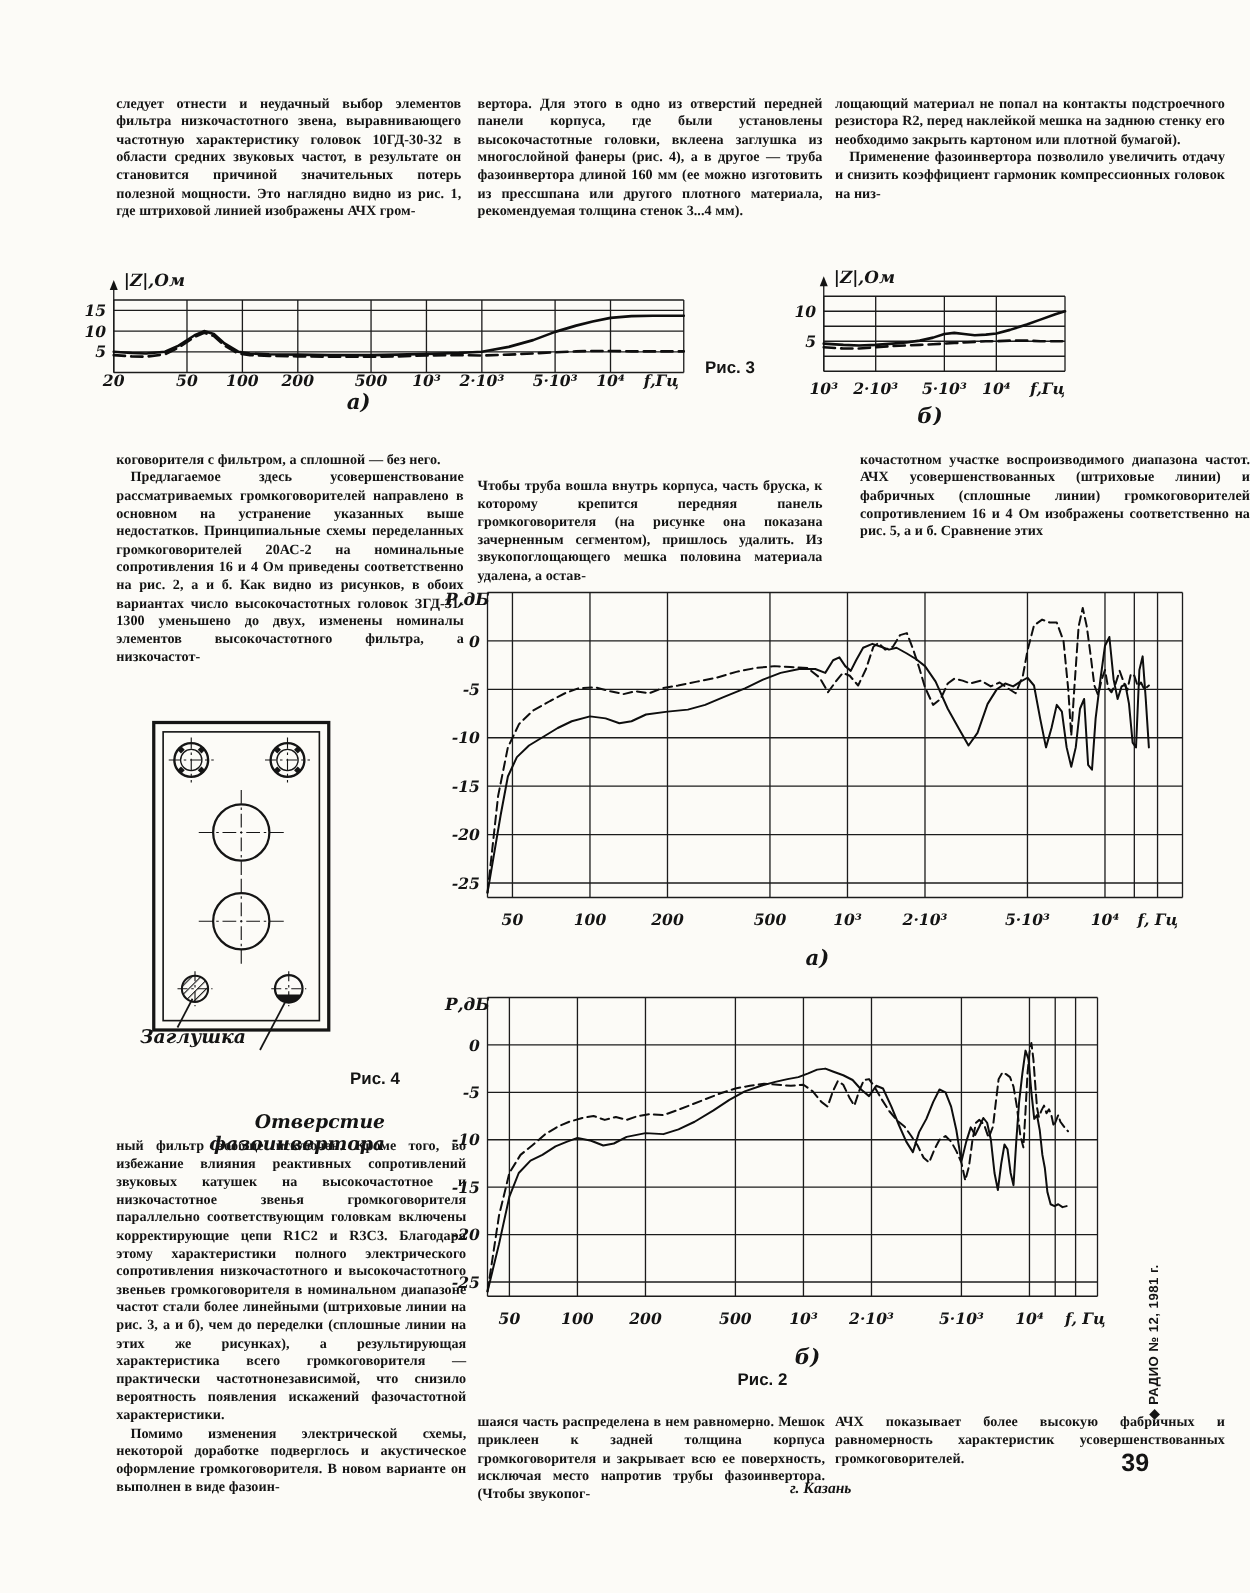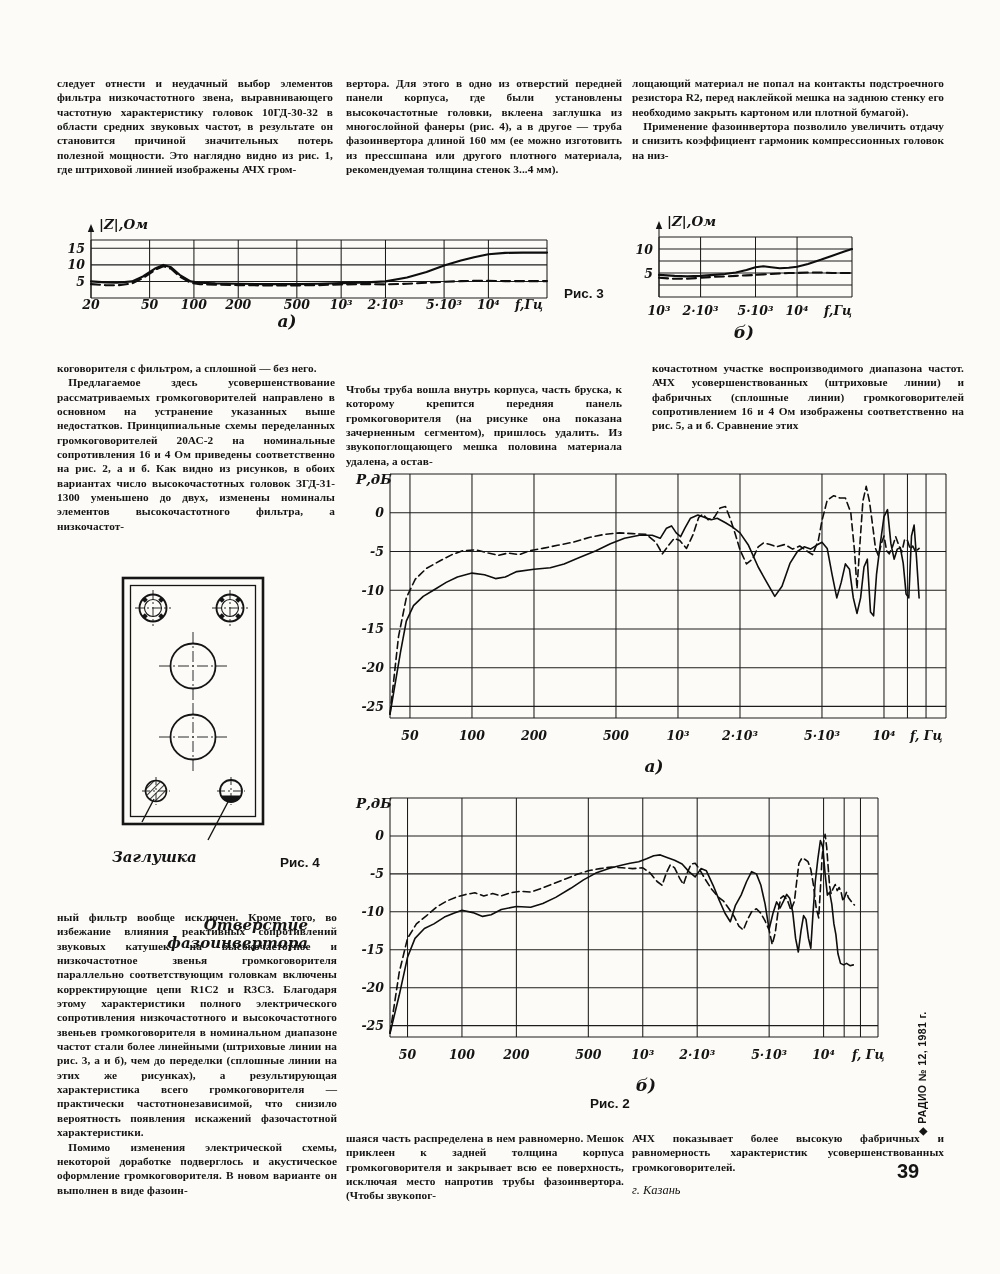--- a/index.html
+++ b/index.html
@@ -5,31 +5,32 @@
   html,body{margin:0;padding:0}
   body{
     width:1000px;height:1274px;position:relative;
     background:#fcfbf7;color:#141414;
     font-family:"Liberation Serif",serif;overflow:hidden;
   }
   .col{
     position:absolute;text-align:justify;font-weight:700;
     font-size:11.3px;line-height:14.35px;white-space:pre-line;
     letter-spacing:0.05px;
+    margin-left:36px;
   }
   .figlabel{
     position:absolute;font-family:"Liberation Sans",sans-serif;
     font-weight:bold;font-size:13.5px;text-align:center;
   }
   .handw{
     position:absolute;font-family:"DejaVu Serif",serif;
-    font-style:italic;font-weight:bold;font-size:15px;white-space:pre-line;margin-top:28px;
+    font-style:italic;font-weight:bold;font-size:15px;white-space:pre-line;
   }
   .city{
-    position:absolute;font-style:italic;font-weight:400;font-size:12.5px;
+    position:absolute;font-style:italic;font-weight:700;font-size:12.5px;
   }
   .vjournal{
     position:absolute;left:836px;top:1066px;width:175px;height:15px;
     transform:rotate(-90deg);
     font-family:"Liberation Sans",sans-serif;font-weight:bold;font-size:10.5px;
     letter-spacing:0.4px;text-align:center;
   }
   .pagenum{
     position:absolute;left:897px;top:1160px;
     font-family:"Liberation Sans",sans-serif;font-weight:bold;font-size:20px;

